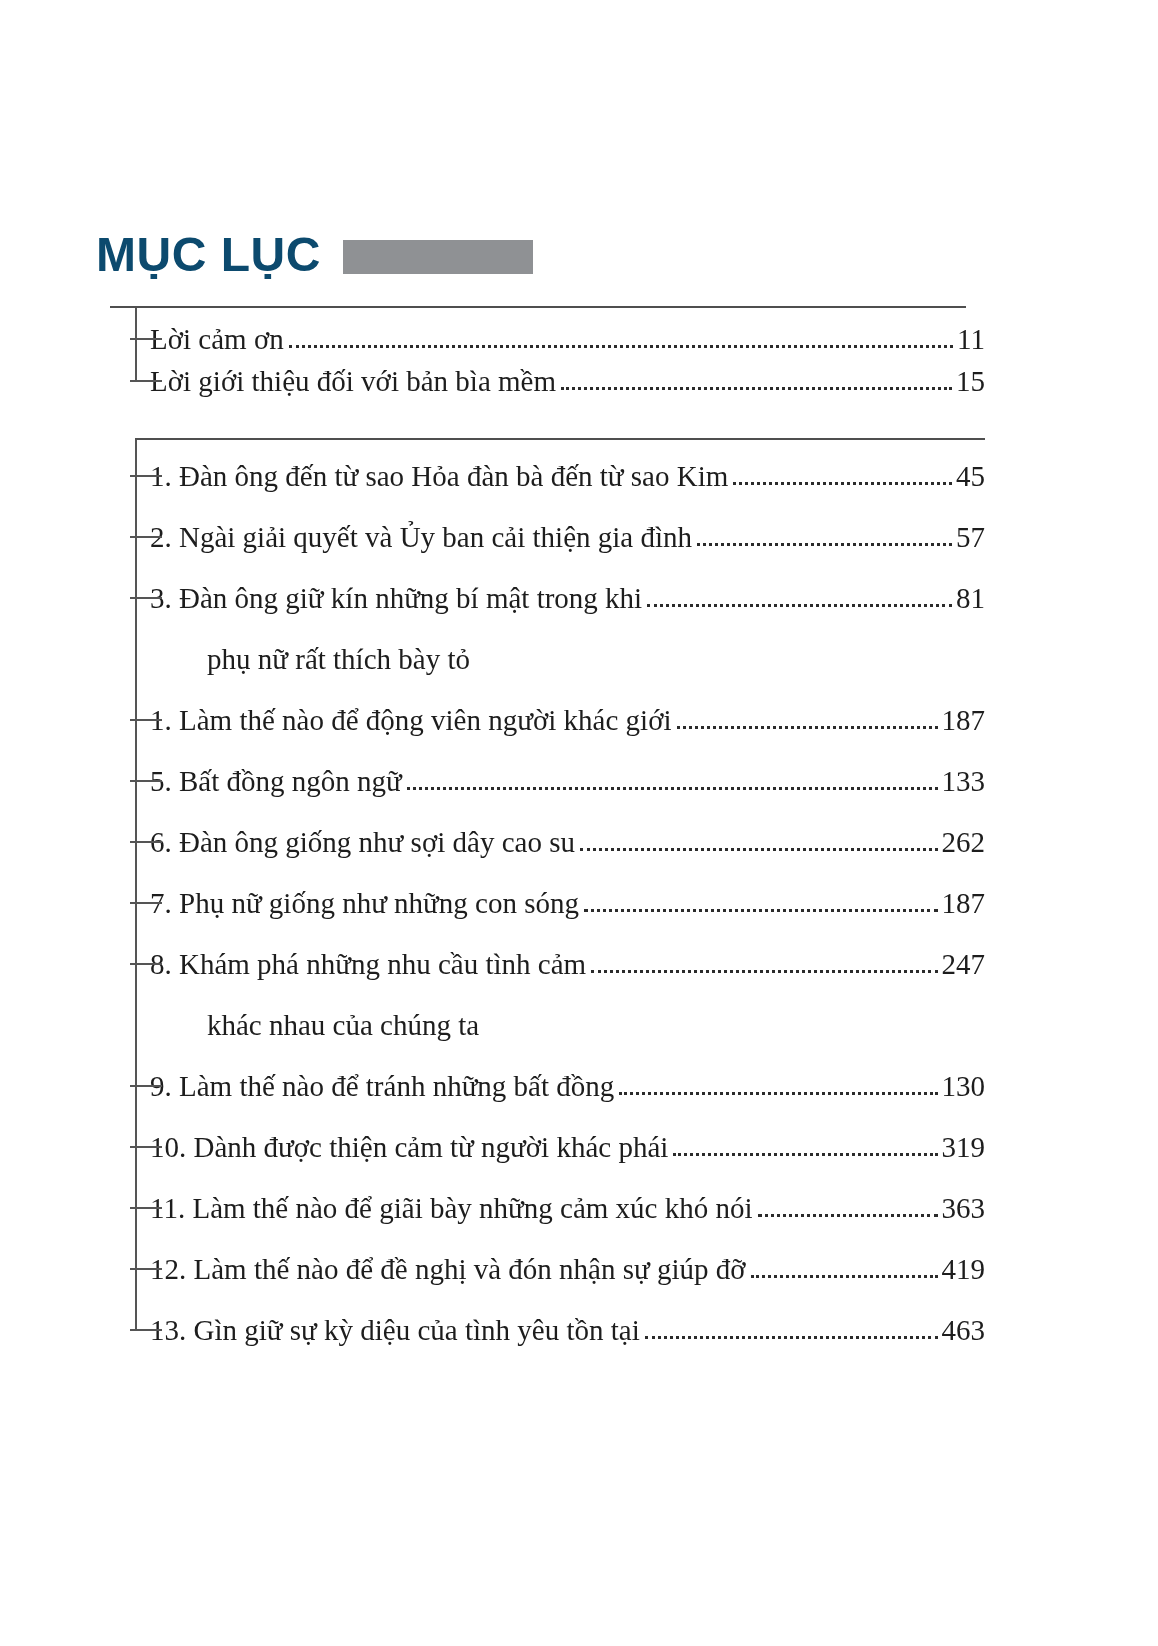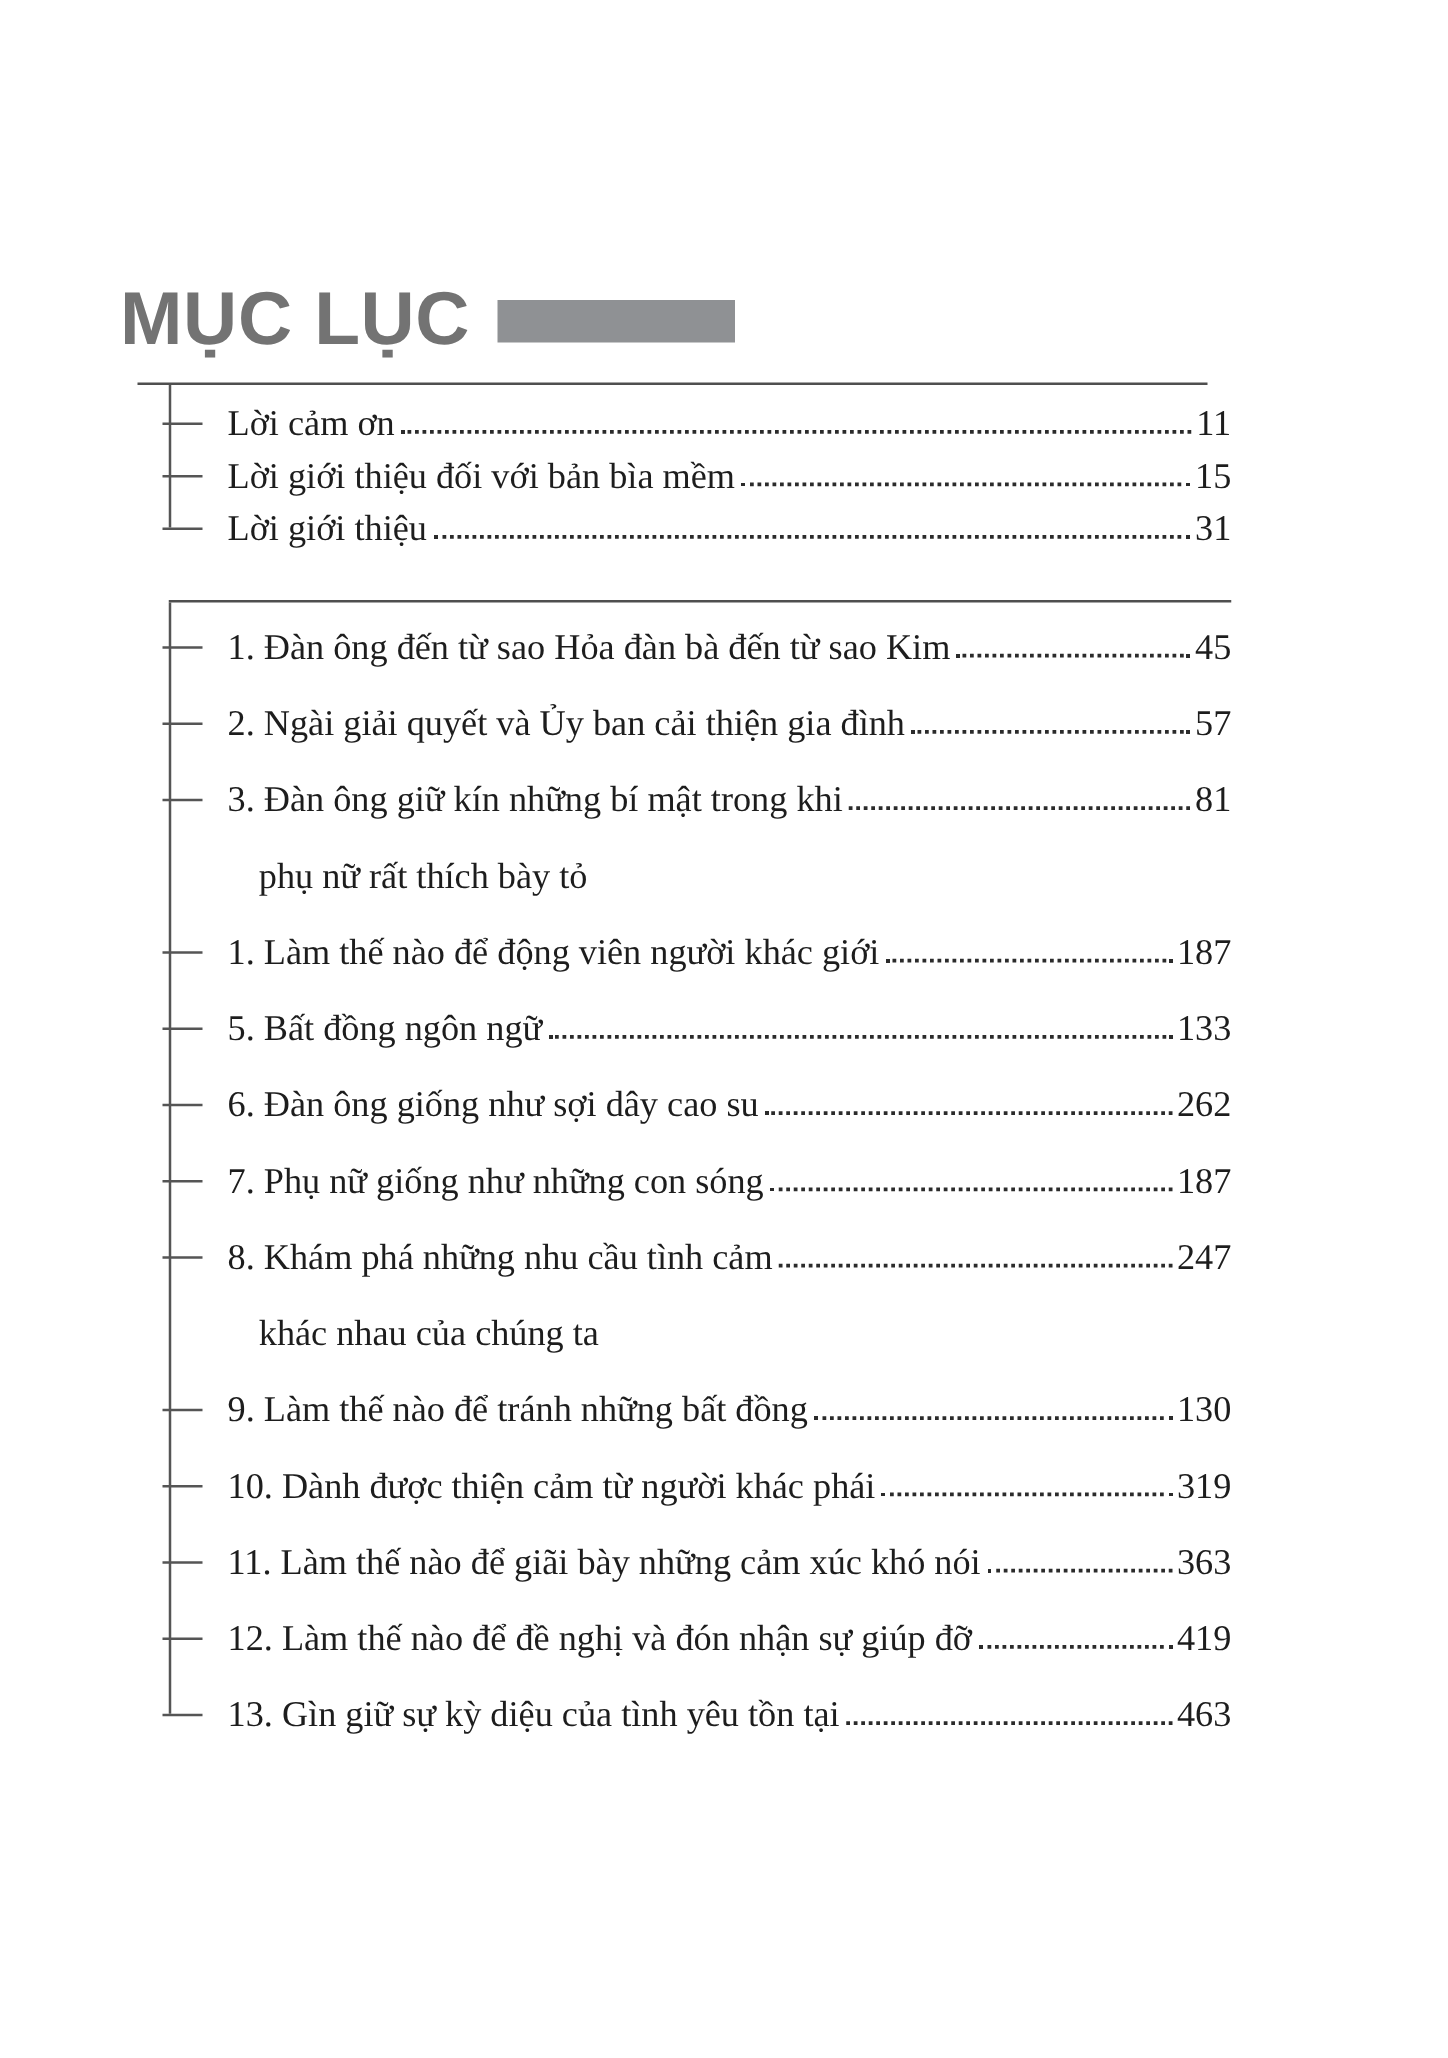--- a/index.html
+++ b/index.html
@@ -17,24 +17,24 @@
   
   .toc-header {
     margin-left: 96px;
     height: 62px;
     display: flex;
     align-items: center;
   }
   .toc-title {
     margin: 0;
     font-family: "Liberation Sans", sans-serif;
-    font-size: 60px;
+    font-size: 48px;
     font-weight: bold;
     letter-spacing: 0.5px;
-    color: #737373;
+    color: #0c4a6e;
     line-height: 1;
   }
   .title-bar {
     width: 190px;
     height: 34px;
     background: #8f9194;
     margin-left: 22px;
     margin-top: 4px;
   }
   
@@ -65,21 +65,21 @@
   }
   .front-section { padding-top: 10px; }
   .front-section::before { bottom: 22px; }
   .chapter-section { padding-top: 16px; }
   .chapter-section::before { bottom: 21px; }
   
   .toc-row {
     position: relative;
     display: flex;
     align-items: baseline;
-    padding-left: 47px;
+    padding-left: 15px;
     font-size: 29px;
   }
   .front-section .toc-row { line-height: 42px; }
   .chapter-section .toc-row { line-height: 40px; margin-bottom: 21px; }
   .chapter-section .toc-row:last-child { margin-bottom: 0; }
   .toc-row.has-tick::before {
     content: '';
     position: absolute;
     left: -5px;
     width: 32px;
@@ -115,25 +115,20 @@
     <div class="toc-row has-tick">
       <span class="entry-title">Lời cảm ơn</span>
       <span class="dots"></span>
       <span class="entry-page">11</span>
     </div>
     <div class="toc-row has-tick">
       <span class="entry-title">Lời giới thiệu đối với bản bìa mềm</span>
       <span class="dots"></span>
       <span class="entry-page">15</span>
     </div>
-    <div class="toc-row has-tick">
-      <span class="entry-title">Lời giới thiệu</span>
-      <span class="dots"></span>
-      <span class="entry-page">31</span>
-    </div>
   </section>
 
   <div class="rule-mid"></div>
 
   <section class="toc-section chapter-section">
     <div class="toc-row has-tick">
       <span class="entry-title">1. Đàn ông đến từ sao Hỏa đàn bà đến từ sao Kim</span>
       <span class="dots"></span>
       <span class="entry-page">45</span>
     </div>

